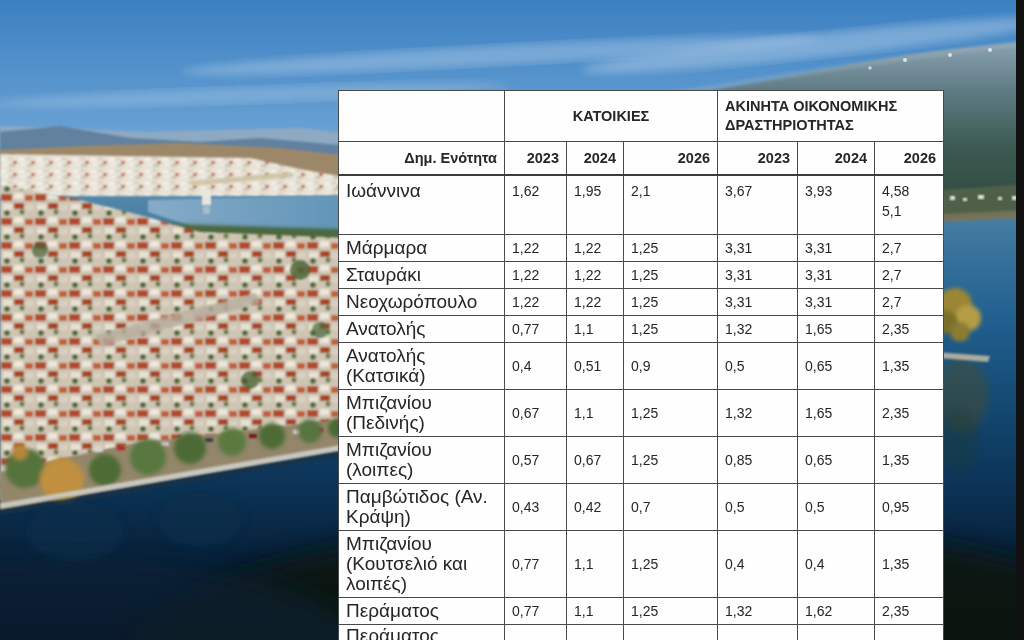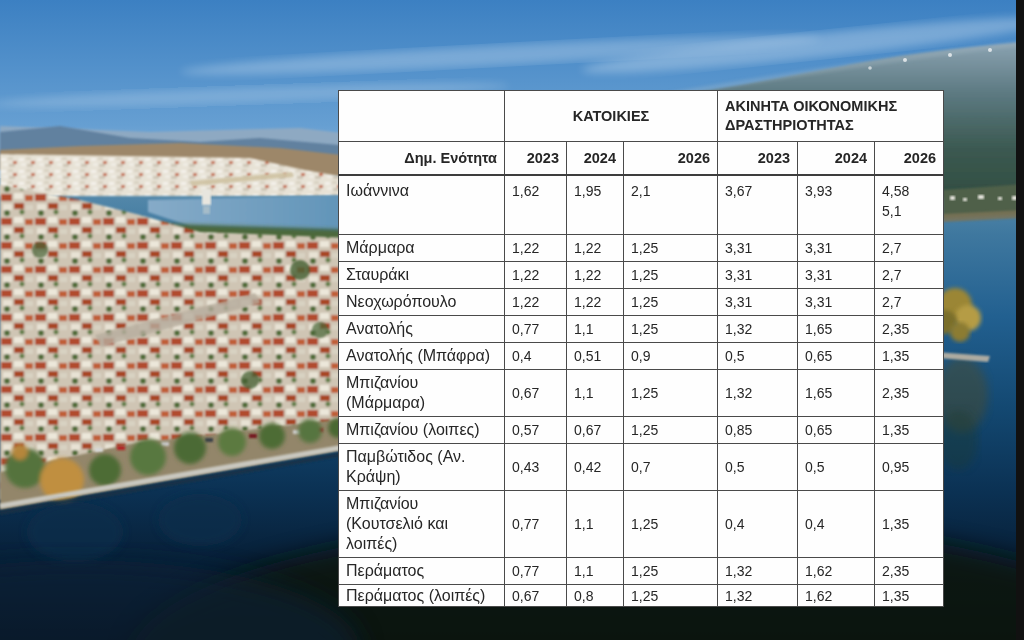--- a/index.html
+++ b/index.html
@@ -18,21 +18,21 @@
     background:#fefefe;border:1px solid #454545;
     color:#262626;font-size:14px;line-height:20px;
   }
   table.values th, table.values td{
     border:1px solid #4a4a4a;padding:3px 7px;vertical-align:middle;
     overflow:hidden;text-align:left;font-weight:400;
   }
   thead tr.group-row th{height:44px;font-weight:700;font-size:14.5px;line-height:19px;}
   thead tr.group-row th.center{text-align:center;}
   thead tr.year-row th{height:26px;font-weight:700;font-size:14.5px;border-bottom:2px solid #3d3d3d;text-align:right;}
-  td.name-cell{padding:3px 5px;font-size:16px;margin-top:24px;}
+  td.name-cell{padding:3px 5px;font-size:19px;margin-top:24px;}
   td.value-cell{white-space:pre-line;}
   tbody tr.tall td{padding-top:5px;padding-bottom:13px;vertical-align:top;}
   tbody tr.short td{padding-top:1px;padding-bottom:0;}
 </style>
 </head>
 <body>
 
 <div class="stage">
 
   <svg width="1024" height="640" viewBox="0 0 1024 640">
@@ -275,31 +275,31 @@
       <td class="name-cell">Ανατολής</td>
       <td class="value-cell">0,77</td>
       <td class="value-cell">1,1</td>
       <td class="value-cell">1,25</td>
       <td class="value-cell">1,32</td>
       <td class="value-cell">1,65</td>
       <td class="value-cell">2,35</td>
     </tr>
 
     <tr>
-      <td class="name-cell">Ανατολής (Μπάφρα)</td>
+      <td class="name-cell">Ανατολής (Κατσικά)</td>
       <td class="value-cell">0,4</td>
       <td class="value-cell">0,51</td>
       <td class="value-cell">0,9</td>
       <td class="value-cell">0,5</td>
       <td class="value-cell">0,65</td>
       <td class="value-cell">1,35</td>
     </tr>
 
     <tr>
-      <td class="name-cell">Μπιζανίου (Μάρμαρα)</td>
+      <td class="name-cell">Μπιζανίου (Πεδινής)</td>
       <td class="value-cell">0,67</td>
       <td class="value-cell">1,1</td>
       <td class="value-cell">1,25</td>
       <td class="value-cell">1,32</td>
       <td class="value-cell">1,65</td>
       <td class="value-cell">2,35</td>
     </tr>
 
     <tr>
       <td class="name-cell">Μπιζανίου (λοιπες)</td>

